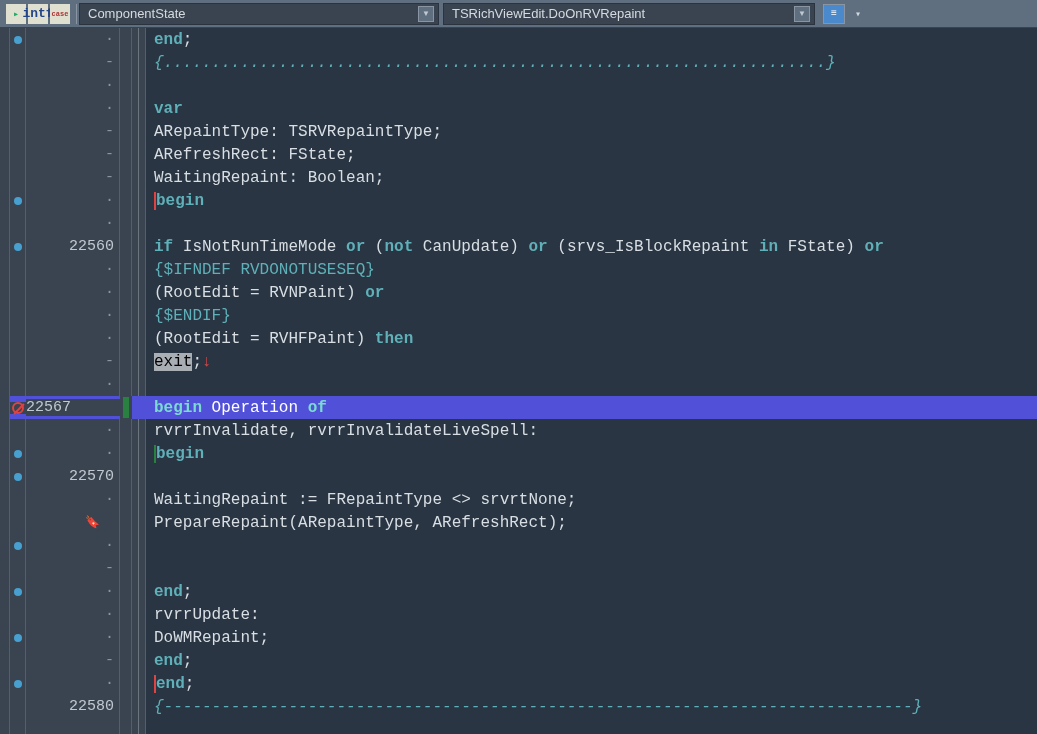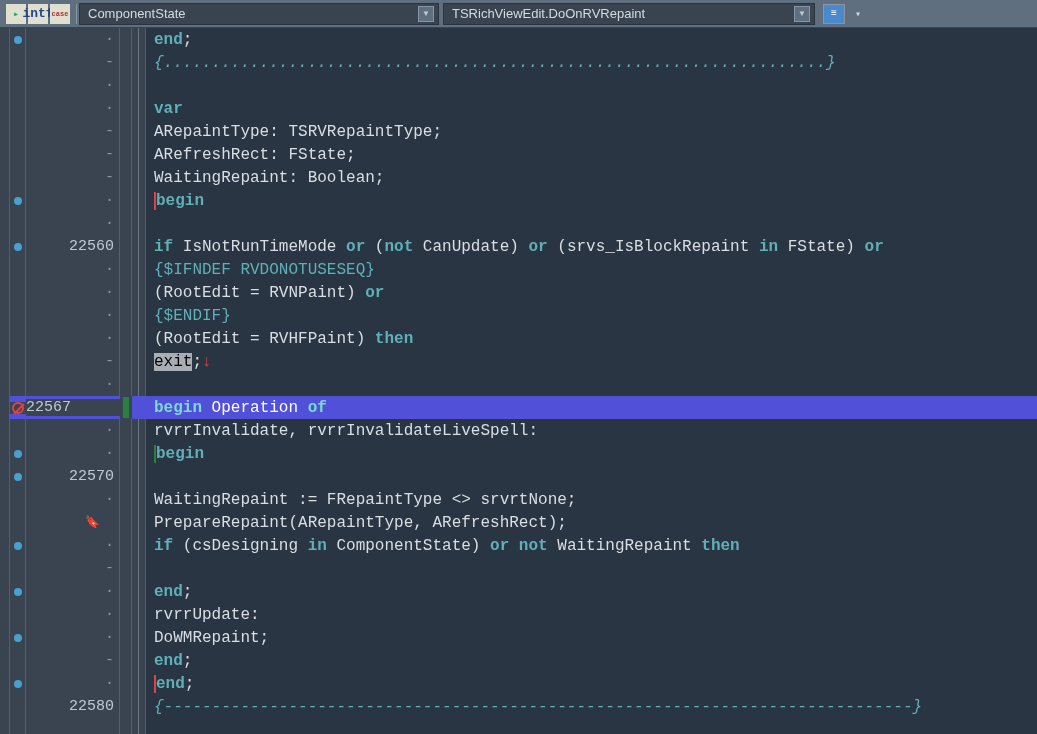--- a/index.html
+++ b/index.html
@@ -355,21 +355,20 @@
         <div class="code"><span class="txt">        </span><span class="txt">PrepareRepaint(ARepaintType, ARefreshRect);</span></div>
       </div>
 
       <div class="line">
         <div style="width:16px; display:flex; align-items:center; justify-content:center;">
             <span class="bp" style="background:#48a0d0; width:8px;height:8px;border-radius:50%;"></span>
           </div>
         <div style="width:94px; text-align:right; padding-right:6px; color:#8a95a0; font-size:15px;">·</div>
         <div style="width:12px;"></div>
         <div style="width:14px;"></div>
-        <div class="code"><span class="txt">        </span><span class="kw">if</span><span class="txt"> (csDesigning </span><span class="kw">in</span><span class="txt"> ComponentState) </span><span class="kw">or not</span><span class="txt"> WaitingRepaint </span><span class="kw">then</span></div>
       </div>
 
       <div class="line">
         <div style="width:16px;"></div>
         <div style="width:94px; text-align:right; padding-right:6px; color:#8a95a0; font-size:15px;">-</div>
         <div style="width:12px;"></div>
         <div style="width:14px;"></div>
       </div>
 
       <div class="line">

